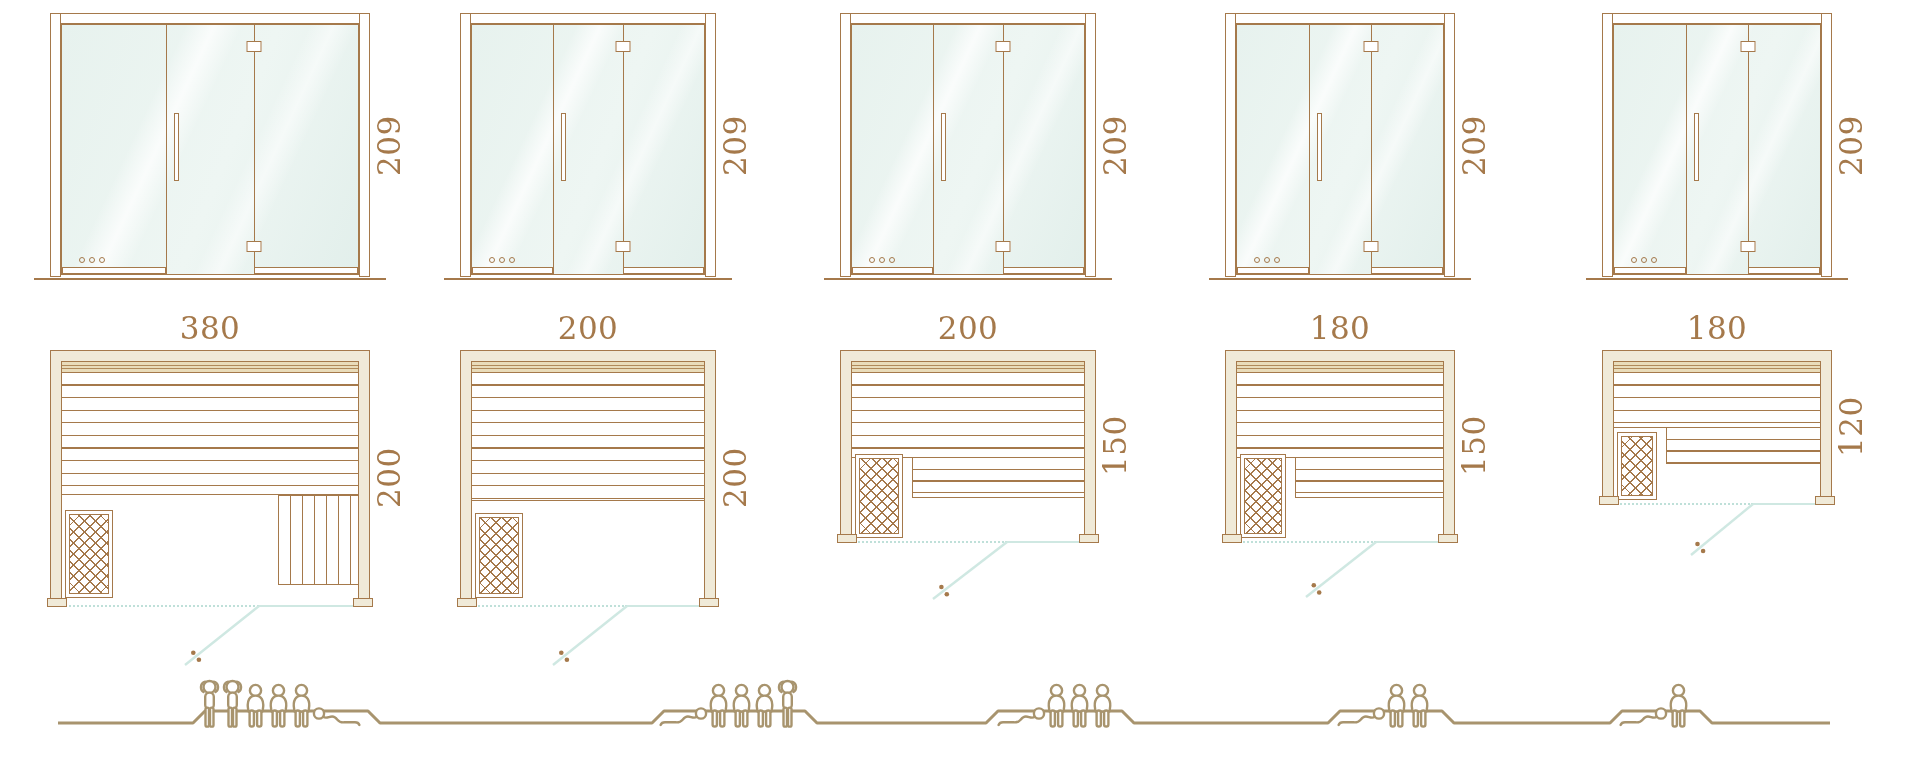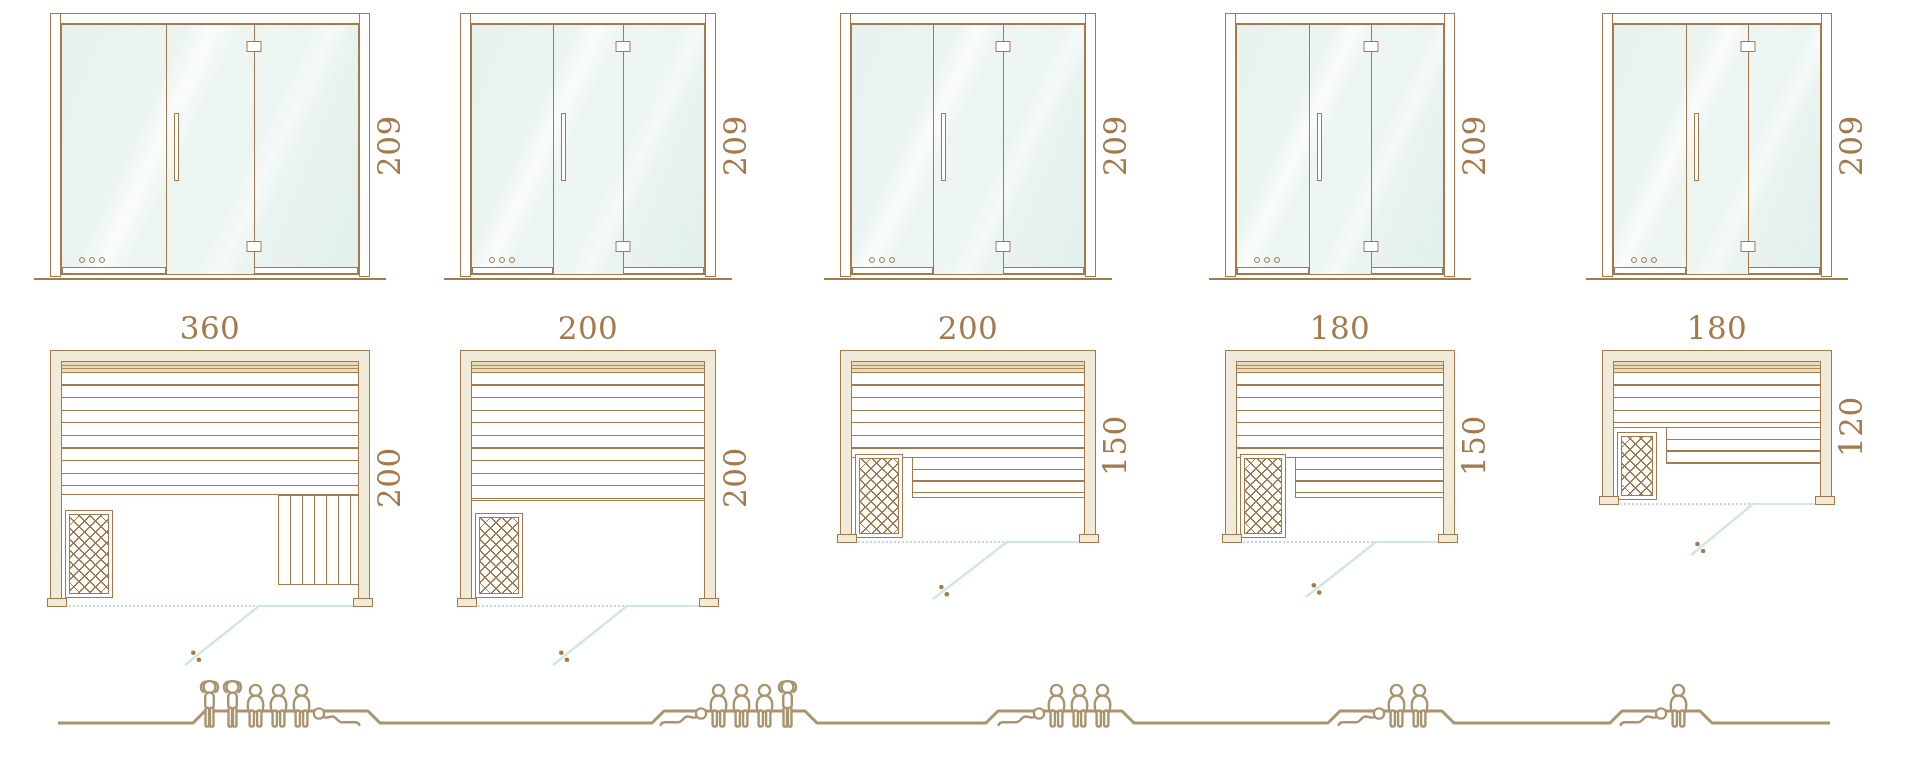--- a/index.html
+++ b/index.html
@@ -46,21 +46,21 @@
       <div style="position: absolute; left: 14px; width: 194px; bottom: -1px; height: 0px; border-top: 2px dotted rgb(191, 224, 217);"></div>
       <div style="position: absolute; left: 208px; right: 14px; bottom: -1px; height: 0px; border-top: 2px solid rgb(207, 232, 226);"></div>
       <div style="position: absolute; left: -4px; bottom: -1px; width: 20px; height: 9px; background: rgb(240, 234, 216); border: 1.2px solid rgb(165, 121, 75);"></div>
       <div style="position: absolute; right: -4px; bottom: -1px; width: 20px; height: 9px; background: rgb(240, 234, 216); border: 1.2px solid rgb(165, 121, 75);"></div>
       <svg width="320" height="326" viewBox="0 0 320 326" style="position:absolute;left:0;top:0;overflow:visible;pointer-events:none">
         <line x1="208" y1="255" x2="134" y2="314" stroke="#cfe8e2" stroke-width="2.4"></line>
         <circle cx="142.3" cy="301.8" r="2.3" fill="#a5794b"></circle>
         <circle cx="147.9" cy="308.8" r="2.3" fill="#a5794b"></circle>
       </svg>
     </div>
-    <div class="dim" style="position: absolute; left: 50px; top: 311px; width: 320px; color: rgb(165, 121, 75);">360</div>
+    <div class="dim" style="position: absolute; left: 50px; top: 311px; width: 320px; color: rgb(165, 121, 75);">380</div>
     <div class="dim dim-v" style="position: absolute; left: 372px; top: 350px; height: 256px; width: 36px; color: rgb(165, 121, 75);">200</div>
     <div style="position: absolute; left: 460px; top: 13px; width: 256px; height: 265px;">
       <div style="position: absolute; left: 0px; top: 0px; width: 100%; height: 11px; background: rgb(255, 255, 255); border: 1.4px solid rgb(165, 121, 75);"></div>
       <div style="position: absolute; left: 0px; top: 0px; width: 11px; height: 264px; background: rgb(255, 255, 255); border: 1.4px solid rgb(165, 121, 75);"></div>
       <div style="position: absolute; right: 0px; top: 0px; width: 11px; height: 264px; background: rgb(255, 255, 255); border: 1.4px solid rgb(165, 121, 75);"></div>
       <div style="position: absolute; inset: 11px 11px 3px; border: 1px solid rgb(165, 121, 75); background-image: linear-gradient(115deg, rgba(255, 255, 255, 0) 30%, rgba(255, 255, 255, 0.75) 37%, rgba(255, 255, 255, 0) 44%), linear-gradient(115deg, rgba(255, 255, 255, 0) 60%, rgba(255, 255, 255, 0.55) 66%, rgba(255, 255, 255, 0) 72%), linear-gradient(112deg, rgb(231, 242, 238), rgb(238, 246, 243) 55%, rgb(226, 239, 235));">
         <div style="position: absolute; left: 35%; top: 0px; bottom: 0px; width: 0px; border-left: 1.4px solid rgb(165, 121, 75);"></div>
         <div style="position: absolute; left: 65%; top: 0px; bottom: 0px; width: 0px; border-left: 1.4px solid rgb(165, 121, 75);"></div>
         <div style="position: absolute; left: calc(35% + 8px); top: 88px; width: 5px; height: 68px; background: rgb(255, 255, 255); border: 1.3px solid rgb(165, 121, 75);"></div>
         <div style="position: absolute; left: 65%; top: 16px; width: 15px; height: 11px; transform: translateX(-50%); background: rgb(255, 255, 255); border: 1.4px solid rgb(165, 121, 75);"></div>

